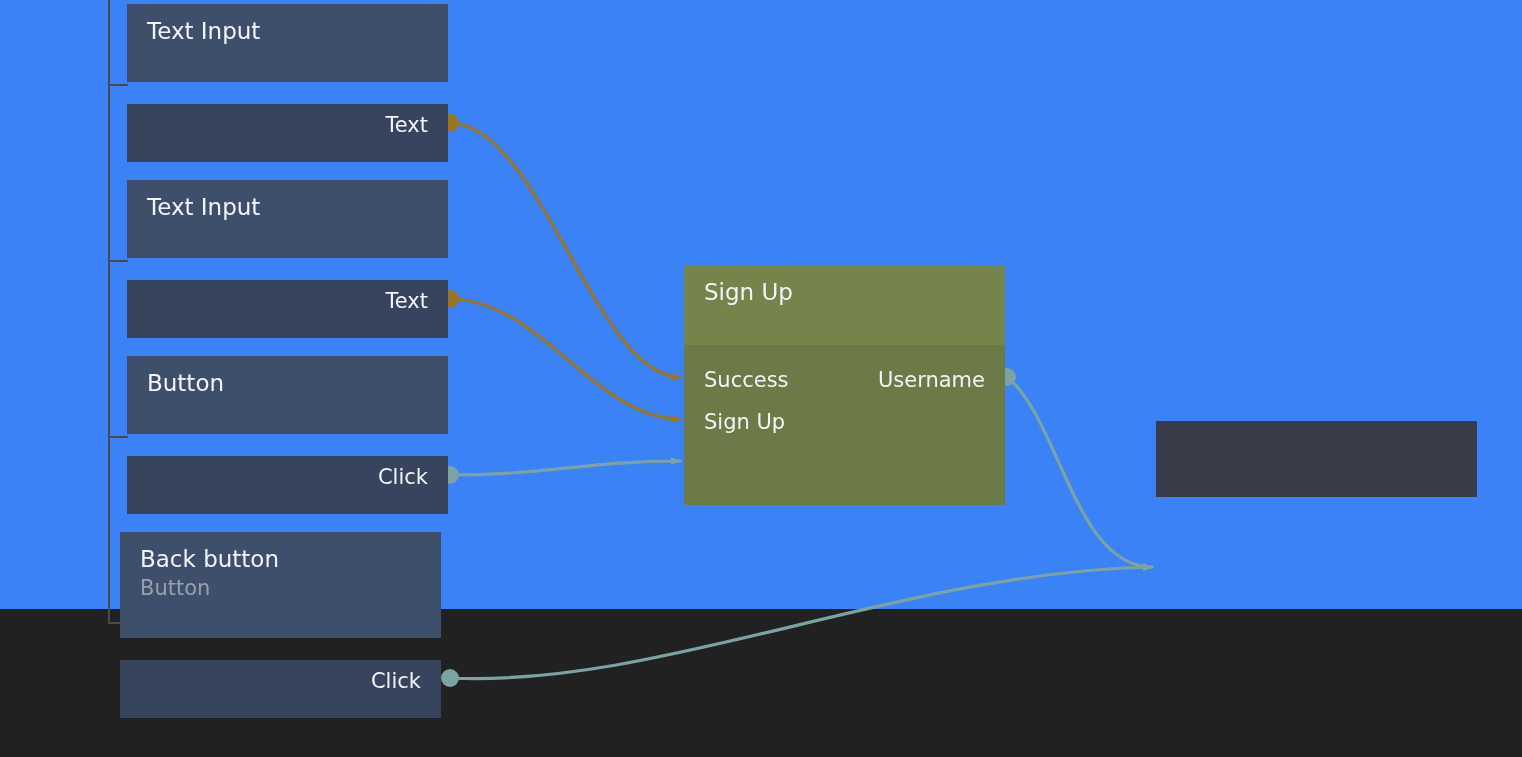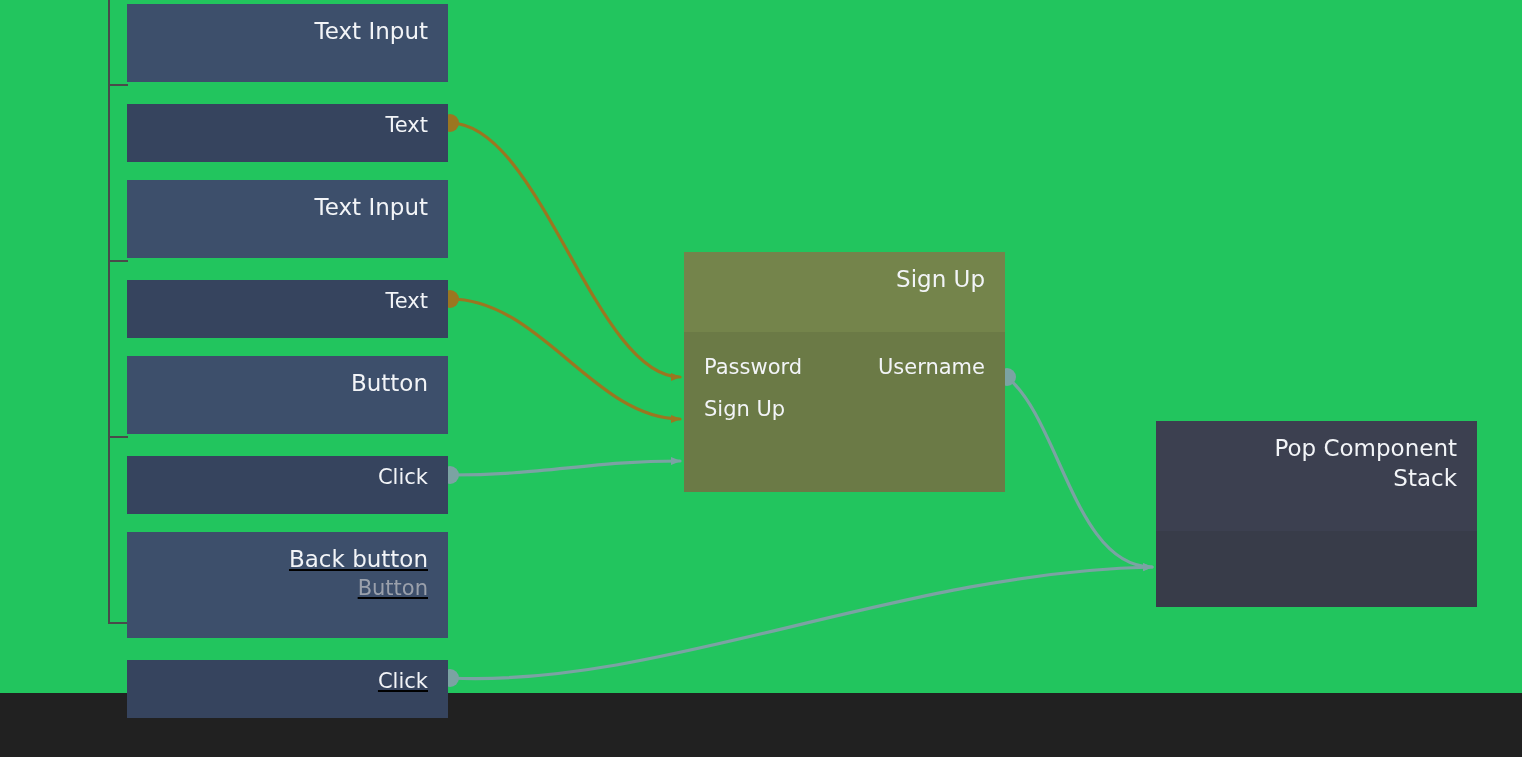--- a/index.html
+++ b/index.html
@@ -10,23 +10,22 @@
   body {
     width: 1522px;
     height: 757px;
     overflow: hidden;
     font-family: "DejaVu Sans", sans-serif;
     -webkit-font-smoothing: antialiased;
   }
   #canvas {
     position: relative;
     width: 1522px;
-    height: 693px;
-    background: #22c55e;
-    text-align: right;
+    height: 609px;
+    background: #3b82f6;
   }
   #wire-layer {
     position: absolute;
     left: 0;
     top: 0;
     width: 1522px;
     height: 757px;
     pointer-events: none;
   }
   .node {
@@ -153,50 +152,46 @@
       <div class="node node-blue" style="left: 127px; top: 356px; width: 321px; height: 158px;">
         <div class="node-header" style="height: 78px;">
           <div class="node-title">Button</div>
         </div>
         <div class="node-body" style="height: 80px;">
           <div class="port-row" style="margin-top: 22px;">
             <span class="port-label-out">Click</span>
           </div>
         </div>
       </div>
-      <div class="node node-blue" style="left: 127px; top: 532px; width: 321px; height: 186px; text-decoration: underline;">
+      <div class="node node-blue" style="left: 120px; top: 532px; width: 321px; height: 186px;">
         <div class="node-header" style="height: 106px;">
           <div class="node-title">Back button</div>
           <div class="node-subtitle">Button</div>
         </div>
         <div class="node-body" style="height: 80px;">
           <div class="port-row" style="margin-top: 22px;">
             <span class="port-label-out">Click</span>
           </div>
         </div>
       </div>
-      <div class="node node-green" style="left: 684px; top: 252px; width: 321px; height: 240px;">
+      <div class="node node-green" style="left: 684px; top: 265px; width: 321px; height: 240px;">
         <div class="node-header" style="height: 80px;">
           <div class="node-title">Sign Up</div>
         </div>
         <div class="node-body" style="height: 160px;">
           <div style="height: 14px;"></div>
           <div class="port-row">
-            <span class="port-label-in">Password</span>
+            <span class="port-label-in">Success</span>
             <span class="port-label-out">Username</span>
           </div>
           <div class="port-row">
             <span class="port-label-in">Sign Up</span>
           </div>
         </div>
       </div>
       <div class="node node-slate" style="left: 1156px; top: 421px; width: 321px; height: 186px;">
-        <div class="node-header" style="height: 110px;">
-          <div class="node-title">Pop Component
-Stack</div>
-        </div>
         <div class="node-body" style="height: 76px;">
           <div style="height: 14px;"></div>
         </div>
       </div>
     </div>
 
 </div>
 
 </body></html>

